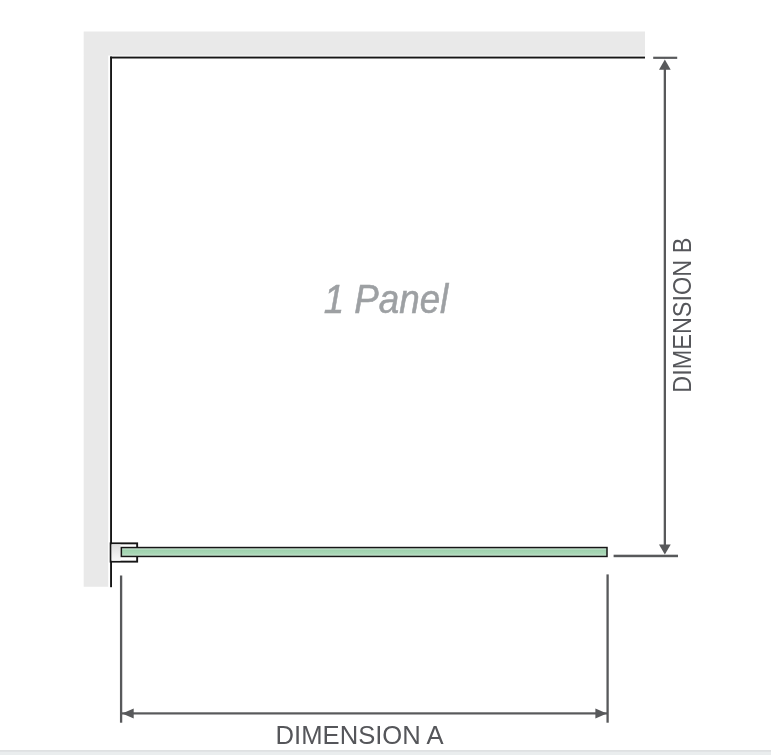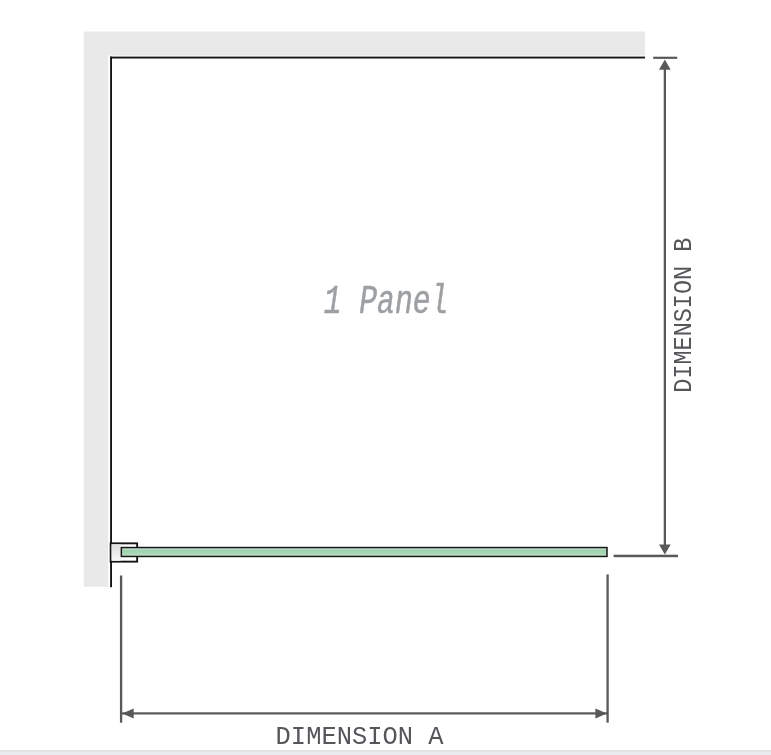--- a/index.html
+++ b/index.html
@@ -1,16 +1,16 @@
 <!DOCTYPE html>
 <html><head>
 <meta charset="utf-8">
 <style>
   html,body{margin:0;padding:0;background:#ffffff;}
-  .page{position:relative;width:771px;height:755px;overflow:hidden;font-family:Liberation Mono, monospace;}
+  .page{position:relative;width:771px;height:755px;overflow:hidden;font-family:Liberation Sans, sans-serif;}
 </style>
 </head>
 <body>
 <div class="page">
 <svg width="771" height="755" viewBox="0 0 771 755">
   <defs>
     <linearGradient id="gGreen" x1="0" y1="0" x2="0" y2="1">
       <stop offset="0" stop-color="#e2f1e8"></stop>
       <stop offset="0.3" stop-color="#9fd2ae"></stop>
       <stop offset="0.72" stop-color="#aad8b7"></stop>

